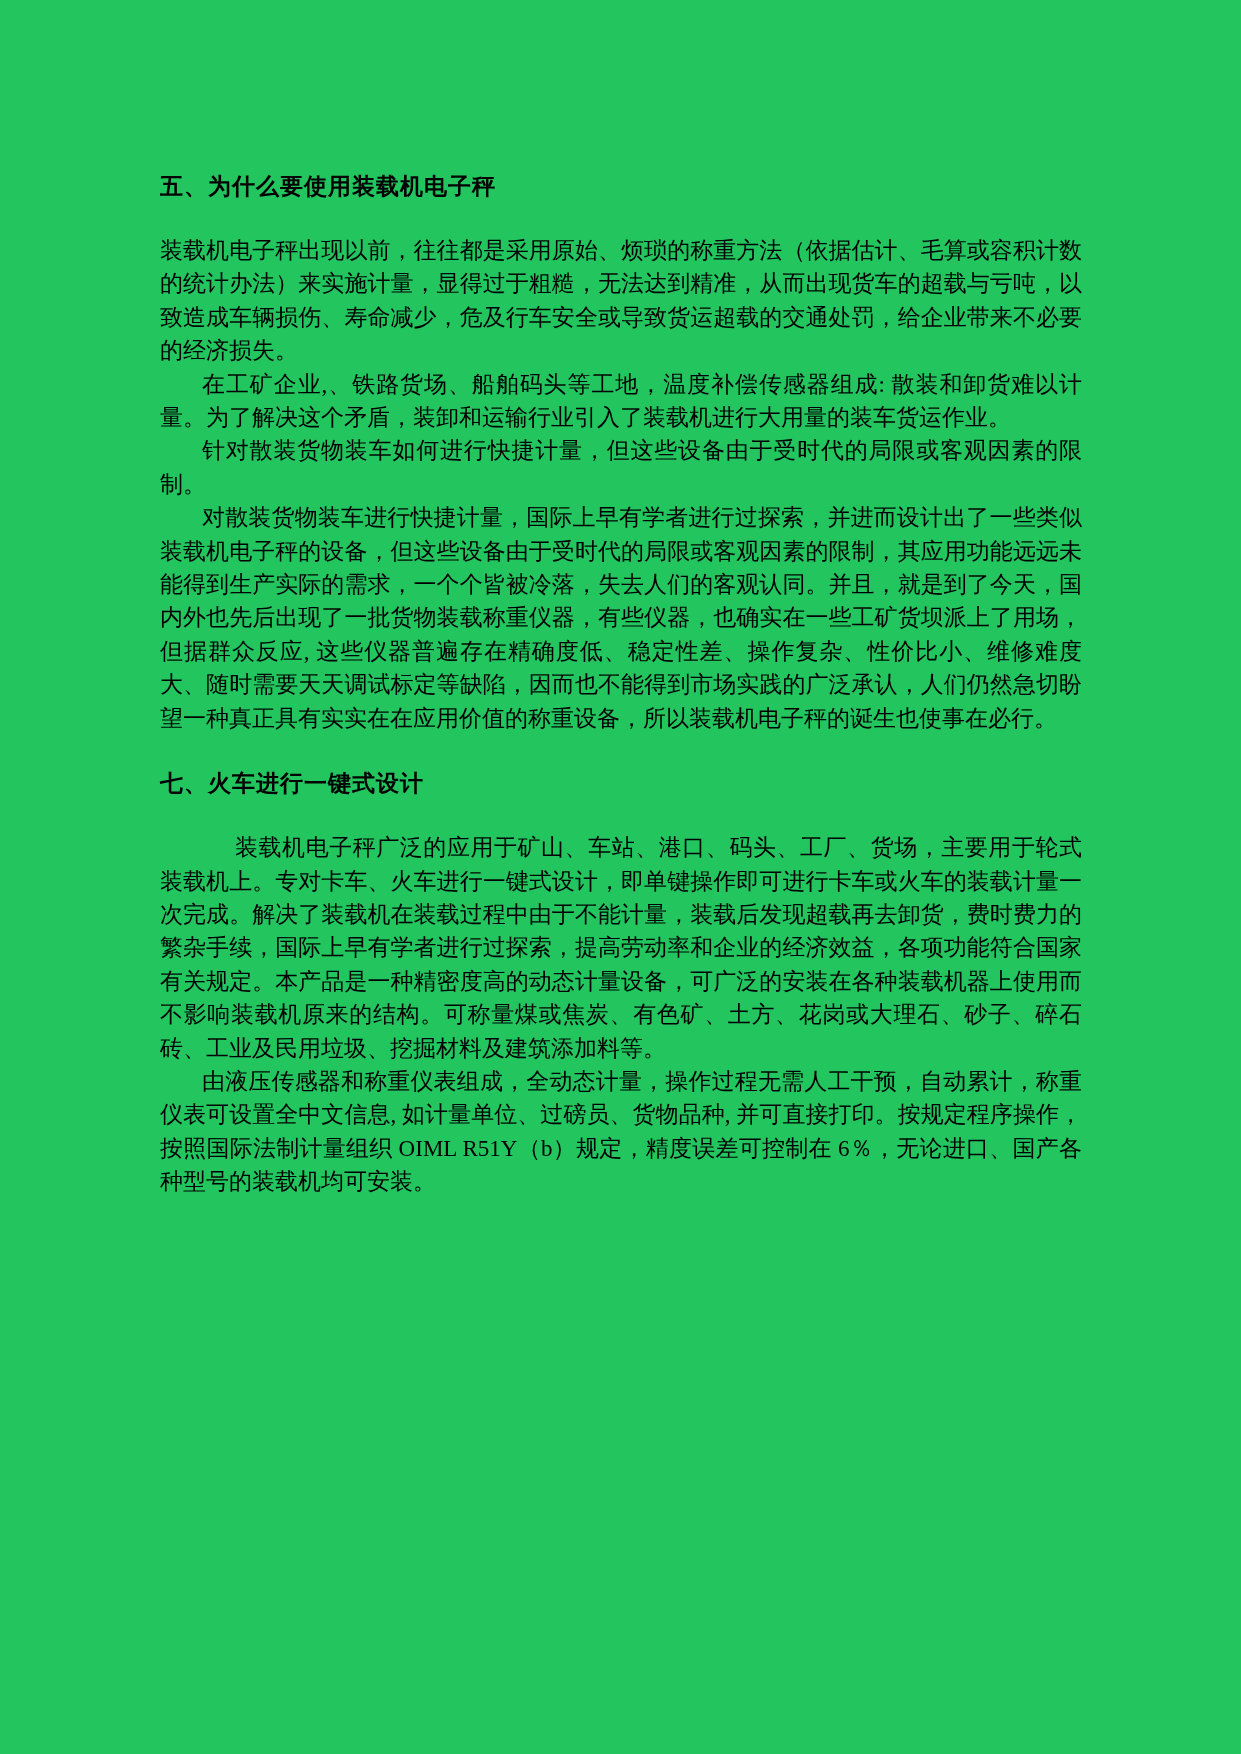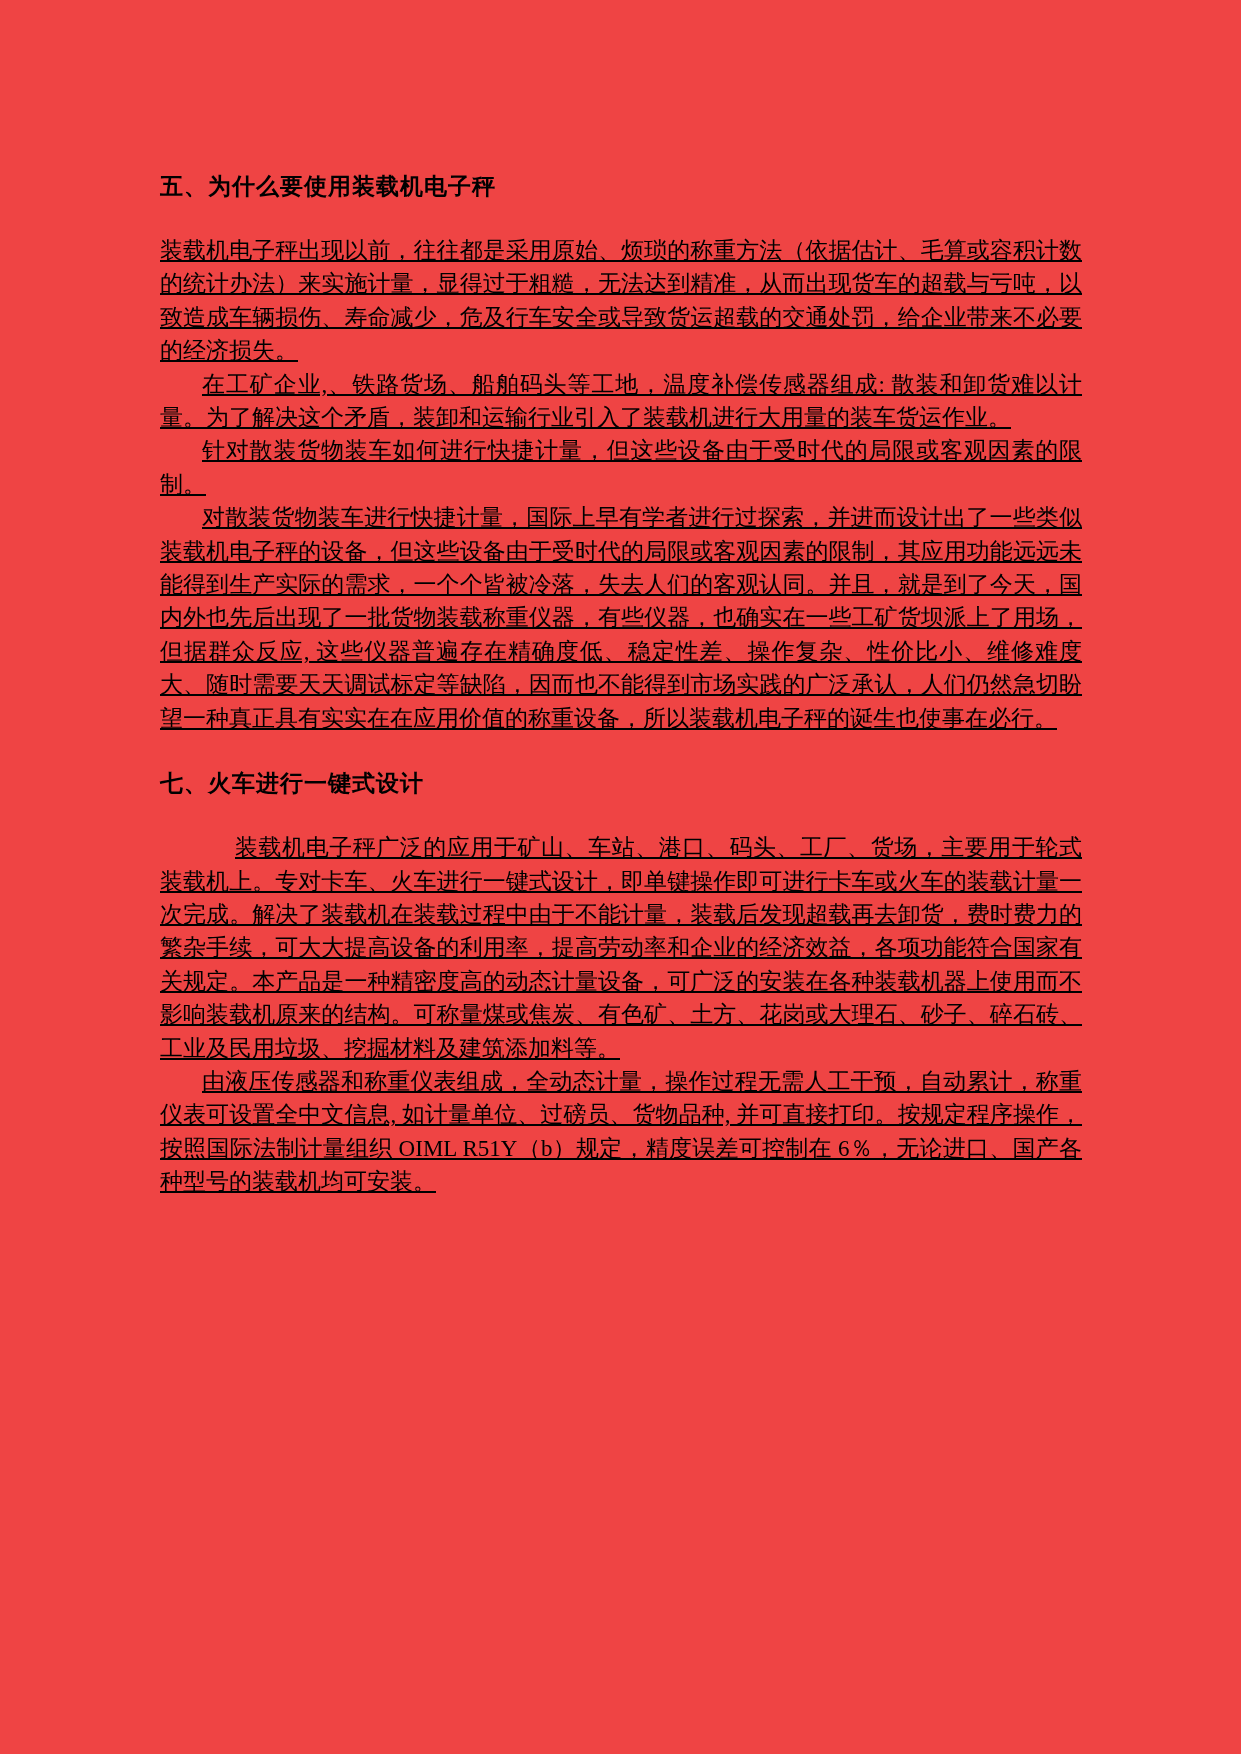--- a/index.html
+++ b/index.html
@@ -5,21 +5,21 @@
   html, body {
     margin: 0;
     padding: 0;
     background: #ffffff;
   }
   .page {
     position: relative;
     width: 1241px;
     height: 1754px;
     margin: 0 auto;
-    background: #ef4444;
+    background: #22c55e;
     box-sizing: border-box;
     padding: 172px 159px 0 160px;
     overflow: hidden;
     color: #000000;
   }
   .hd {
     font-family: "Liberation Sans", "DejaVu Sans", sans-serif;
     font-weight: bold;
     font-size: 23px;
     line-height: 28px;
@@ -30,21 +30,20 @@
   .hd.first {
     margin-top: 0;
   }
   .body {
     font-family: "Liberation Serif", "DejaVu Serif", serif;
     font-size: 23px;
     line-height: 33.4px;
     text-align: justify;
     margin: 0;
     color: #000000;
-    text-decoration: underline;
   }
   .ind-0   { text-indent: 0; }
   .ind-2   { text-indent: 42px; }   
   .ind-2x  { text-indent: 56px; }   
   .ind-3   { text-indent: 66px; }   
   .ind-3x  { text-indent: 75px; }   
 </style>
 </head>
 <body>
 
@@ -56,17 +55,17 @@
     <p class="body ind-2">在工矿企业,、铁路货场、船舶码头等工地，温度补偿传感器组成: 散装和卸货难以计量。为了解决这个矛盾，装卸和运输行业引入了装载机进行大用量的装车货运作业。</p>
     <p class="body ind-2">针对散装货物装车如何进行快捷计量，但这些设备由于受时代的局限或客观因素的限制。</p>
     <p class="body ind-2">对散装货物装车进行快捷计量，国际上早有学者进行过探索，并进而设计出了一些类似装载机电子秤的设备，但这些设备由于受时代的局限或客观因素的限制，其应用功能远远未能得到生产实际的需求，一个个皆被冷落，失去人们的客观认同。并且，就是到了今天，国内外也先后出现了一批货物装载称重仪器，有些仪器，也确实在一些工矿货坝派上了用场，但据群众反应, 这些仪器普遍存在精确度低、稳定性差、操作复杂、性价比小、维修难度大、随时需要天天调试标定等缺陷，因而也不能得到市场实践的广泛承认，人们仍然急切盼望一种真正具有实实在在应用价值的称重设备，所以装载机电子秤的诞生也使事在必行。</p>
   </section>
 
   <section>
   </section>
 
   <section>
     <h2 class="hd">七、火车进行一键式设计</h2>
-    <p class="body ind-3x">装载机电子秤广泛的应用于矿山、车站、港口、码头、工厂、货场，主要用于轮式装载机上。专对卡车、火车进行一键式设计，即单键操作即可进行卡车或火车的装载计量一次完成。解决了装载机在装载过程中由于不能计量，装载后发现超载再去卸货，费时费力的繁杂手续，可大大提高设备的利用率，提高劳动率和企业的经济效益，各项功能符合国家有关规定。本产品是一种精密度高的动态计量设备，可广泛的安装在各种装载机器上使用而不影响装载机原来的结构。可称量煤或焦炭、有色矿、土方、花岗或大理石、砂子、碎石砖、工业及民用垃圾、挖掘材料及建筑添加料等。</p>
+    <p class="body ind-3x">装载机电子秤广泛的应用于矿山、车站、港口、码头、工厂、货场，主要用于轮式装载机上。专对卡车、火车进行一键式设计，即单键操作即可进行卡车或火车的装载计量一次完成。解决了装载机在装载过程中由于不能计量，装载后发现超载再去卸货，费时费力的繁杂手续，国际上早有学者进行过探索，提高劳动率和企业的经济效益，各项功能符合国家有关规定。本产品是一种精密度高的动态计量设备，可广泛的安装在各种装载机器上使用而不影响装载机原来的结构。可称量煤或焦炭、有色矿、土方、花岗或大理石、砂子、碎石砖、工业及民用垃圾、挖掘材料及建筑添加料等。</p>
     <p class="body ind-2">由液压传感器和称重仪表组成，全动态计量，操作过程无需人工干预，自动累计，称重仪表可设置全中文信息, 如计量单位、过磅员、货物品种, 并可直接打印。按规定程序操作，按照国际法制计量组织 OIML R51Y（b）规定，精度误差可控制在 6％，无论进口、国产各种型号的装载机均可安装。</p>
   </section>
 
 </div>
 
 </body></html>

